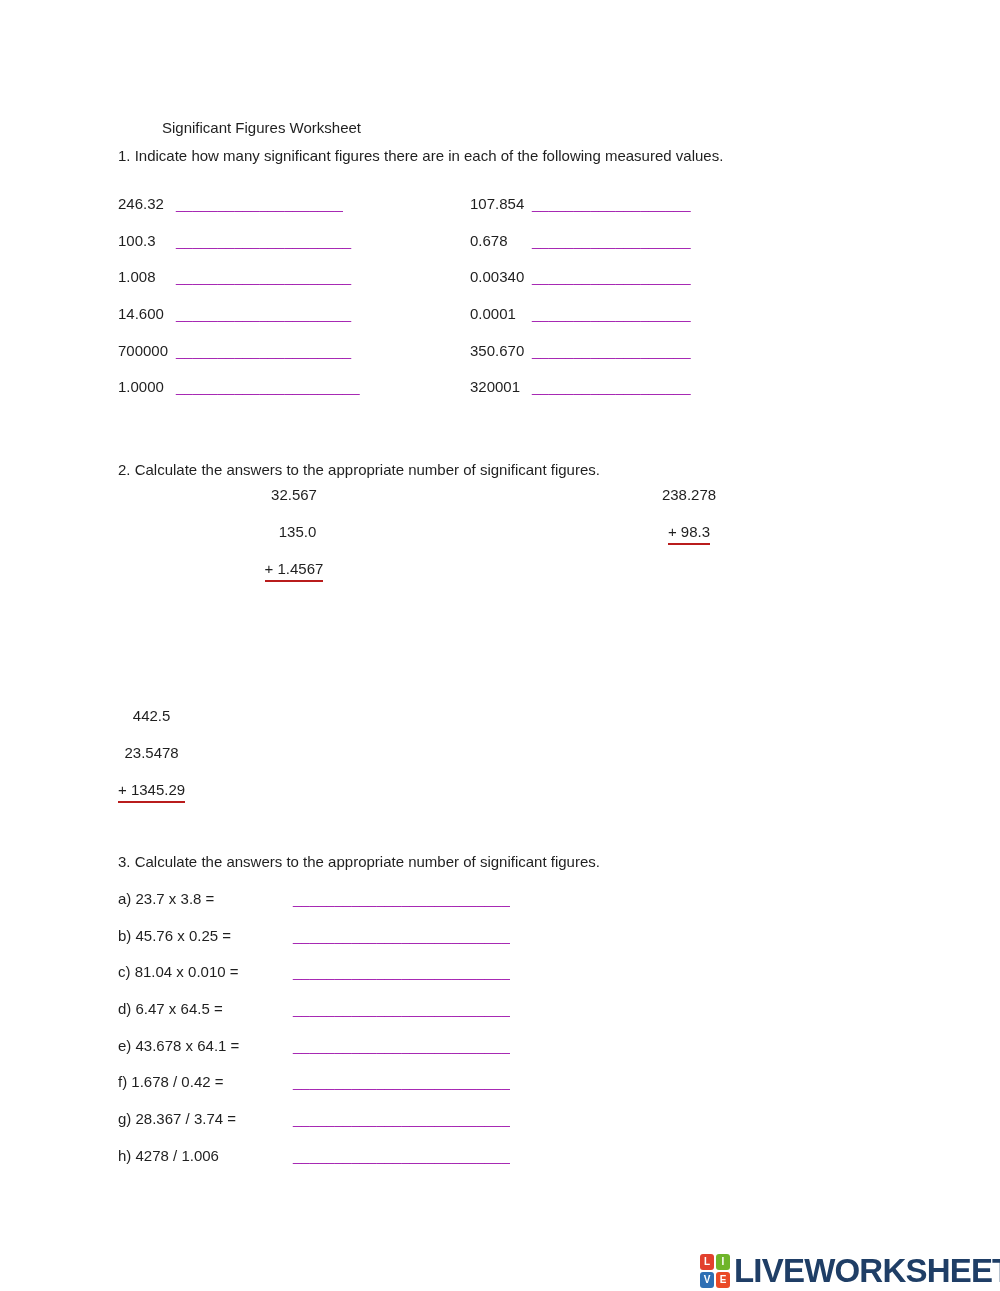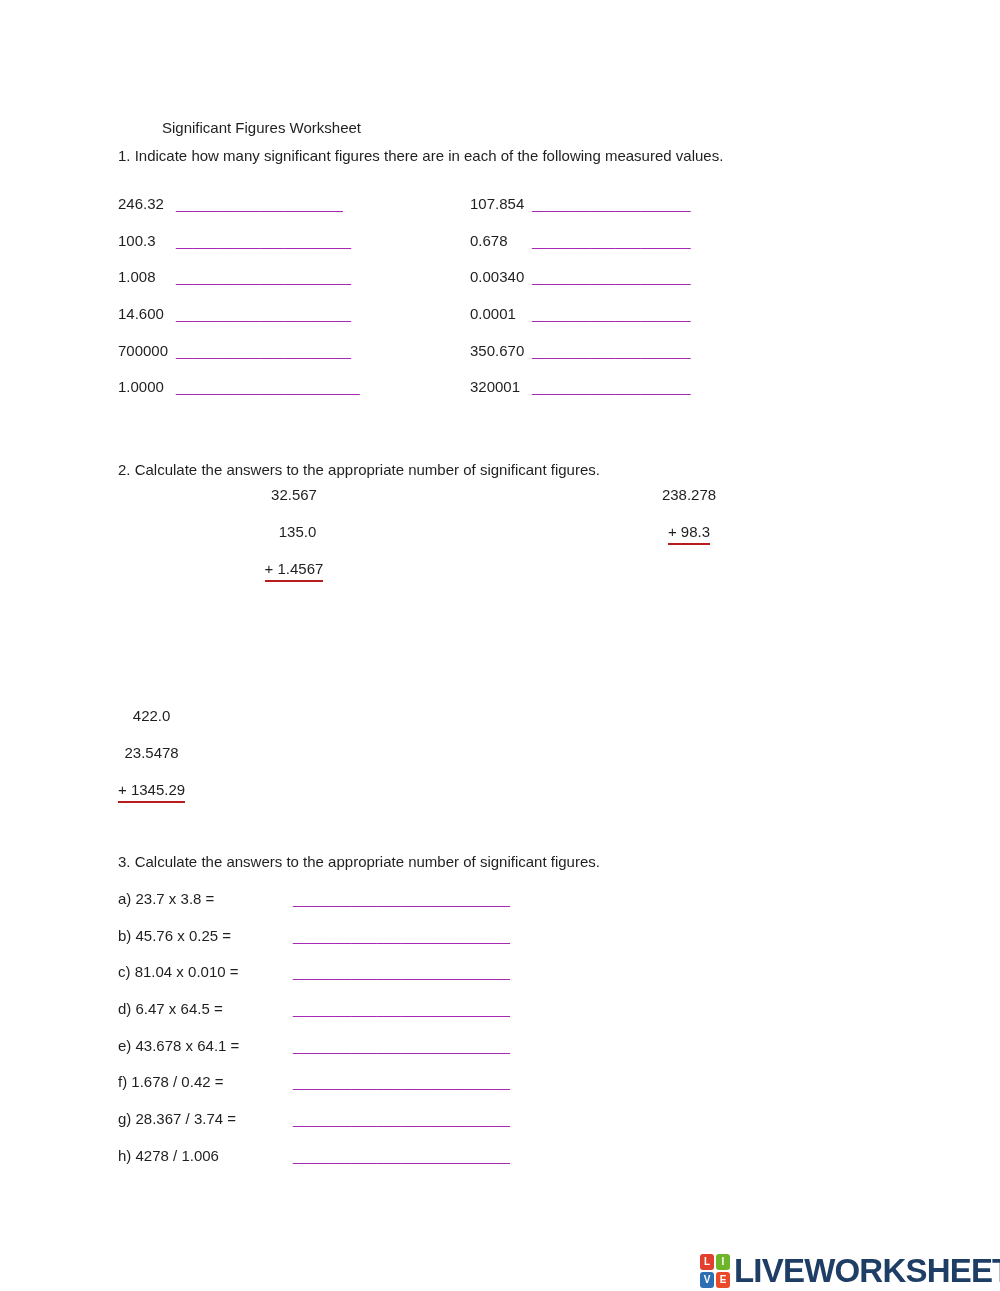--- a/index.html
+++ b/index.html
@@ -154,21 +154,21 @@
     <div class="pline indent">135.0</div>
     <div class="pline"><span class="sum">+ 1.4567</span></div>
   </div>
   <div class="prob rp">
     <div class="pline">238.278</div>
     <div class="pline"><span class="sum">+ 98.3</span></div>
   </div>
 </div>
 
 <div class="abs s2b">
-  <div class="pline">422.0</div>
+  <div class="pline">442.5</div>
   <div class="pline">23.5478</div>
   <div class="pline"><span class="sum">+ 1345.29</span></div>
 </div>
 
 <div class="abs prompt p3">3. Calculate the answers to the appropriate number of significant figures.</div>
 
 <div class="abs s3">
   <div class="s3item">
     <span class="lab">a) 23.7 x 3.8 =</span>
     <span class="blank">__________________________</span>

